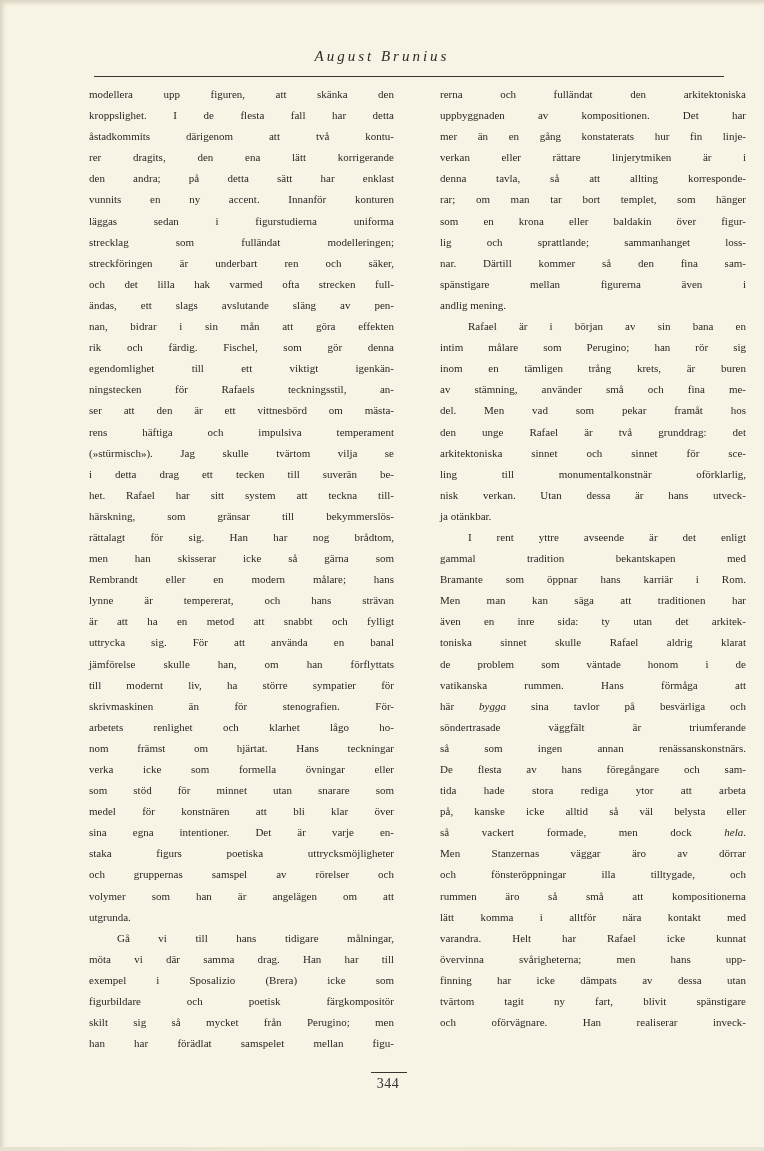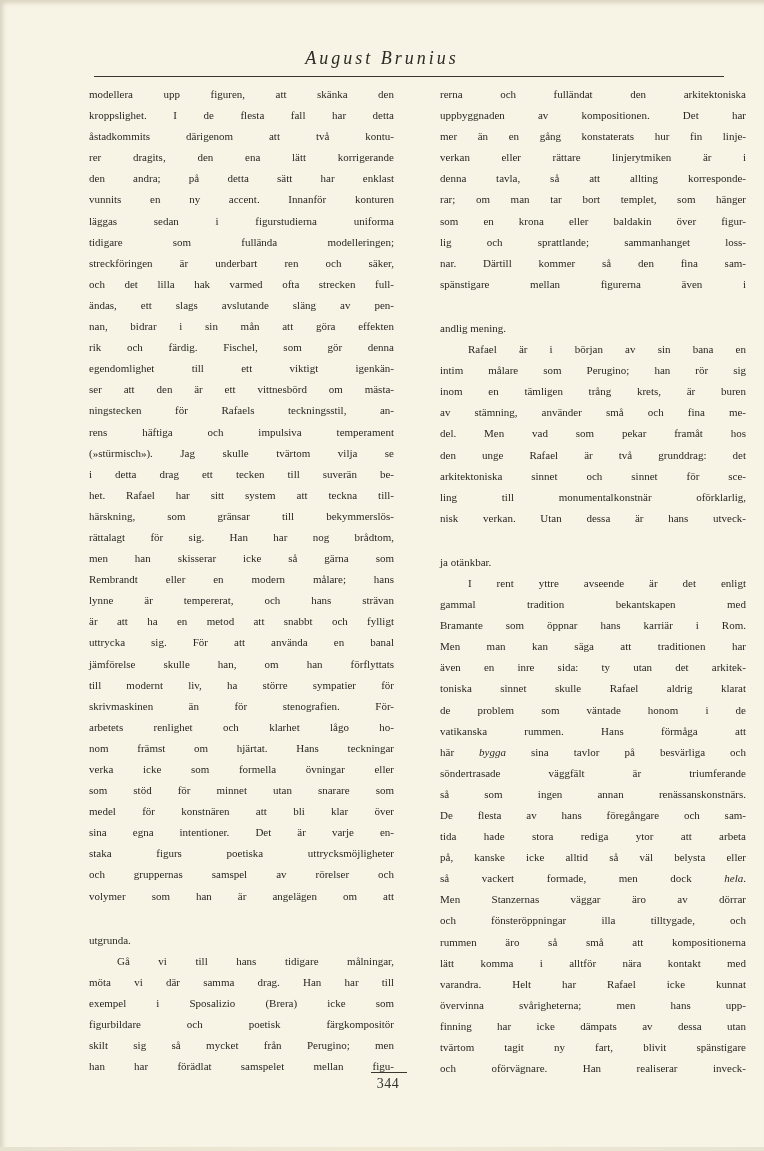--- a/index.html
+++ b/index.html
@@ -22,21 +22,21 @@
       box-shadow: inset 3px 3px 4px rgba(160,150,120,0.35);
       pointer-events: none;
     }
     .running-head {
       position: absolute;
       top: 48px;
       left: 0;
       width: 764px;
       text-align: center;
       font-style: italic;
-      font-size: 18px;
+      font-size: 15px;
       letter-spacing: 3px;
       color: #2e2b26;
     }
     .head-rule {
       position: absolute;
       top: 76px;
       left: 94px;
       width: 630px;
       height: 0;
       border-top: 1.4px solid #3a362f;
@@ -50,21 +50,21 @@
     }
     .col-left { left: 89px; }
     .col-right { left: 440px; width: 306px; }
     .line {
       display: block;
       white-space: nowrap;
       text-align: justify;
       text-align-last: justify;
       height: 21.1px;
     }
-    .line.last { text-align-last: left; margin-top: 23px; }
+    .line.last { text-align-last: left; }
     .line.indent { padding-left: 28px; }
     .line em { font-style: italic; }
     .folio-rule {
       position: absolute;
       top: 1072px;
       left: 371px;
       width: 36px;
       border-top: 1px solid #3a362f;
     }
     .folio {
@@ -93,29 +93,29 @@
 <div class="head-rule"></div>
 
 <div class="column col-left" id="col-left">
     <span class="line">modellera upp figuren, att skänka den</span>
     <span class="line">kroppslighet. I de flesta fall har detta</span>
     <span class="line">åstadkommits därigenom att två kontu-</span>
     <span class="line">rer dragits, den ena lätt korrigerande</span>
     <span class="line">den andra; på detta sätt har enklast</span>
     <span class="line">vunnits en ny accent. Innanför konturen</span>
     <span class="line">läggas sedan i figurstudierna uniforma</span>
-    <span class="line">tidigare som fullända modelleringen;</span>
+    <span class="line">strecklag som fulländat modelleringen;</span>
     <span class="line">streckföringen är underbart ren och säker,</span>
     <span class="line">och det lilla hak varmed ofta strecken full-</span>
     <span class="line">ändas, ett slags avslutande släng av pen-</span>
     <span class="line">nan, bidrar i sin mån att göra effekten</span>
     <span class="line">rik och färdig. Fischel, som gör denna</span>
     <span class="line">egendomlighet till ett viktigt igenkän-</span>
+    <span class="line">ningstecken för Rafaels teckningsstil, an-</span>
     <span class="line">ser att den är ett vittnesbörd om mästa-</span>
-    <span class="line">ningstecken för Rafaels teckningsstil, an-</span>
     <span class="line">rens häftiga och impulsiva temperament</span>
     <span class="line">(»stürmisch»). Jag skulle tvärtom vilja se</span>
     <span class="line">i detta drag ett tecken till suverän be-</span>
     <span class="line">het. Rafael har sitt system att teckna till-</span>
     <span class="line">härskning, som gränsar till bekymmerslös-</span>
     <span class="line">rättalagt för sig. Han har nog brådtom,</span>
     <span class="line">men han skisserar icke så gärna som</span>
     <span class="line">Rembrandt eller en modern målare; hans</span>
     <span class="line">lynne är tempererat, och hans strävan</span>
     <span class="line">är att ha en metod att snabbt och fylligt</span>

